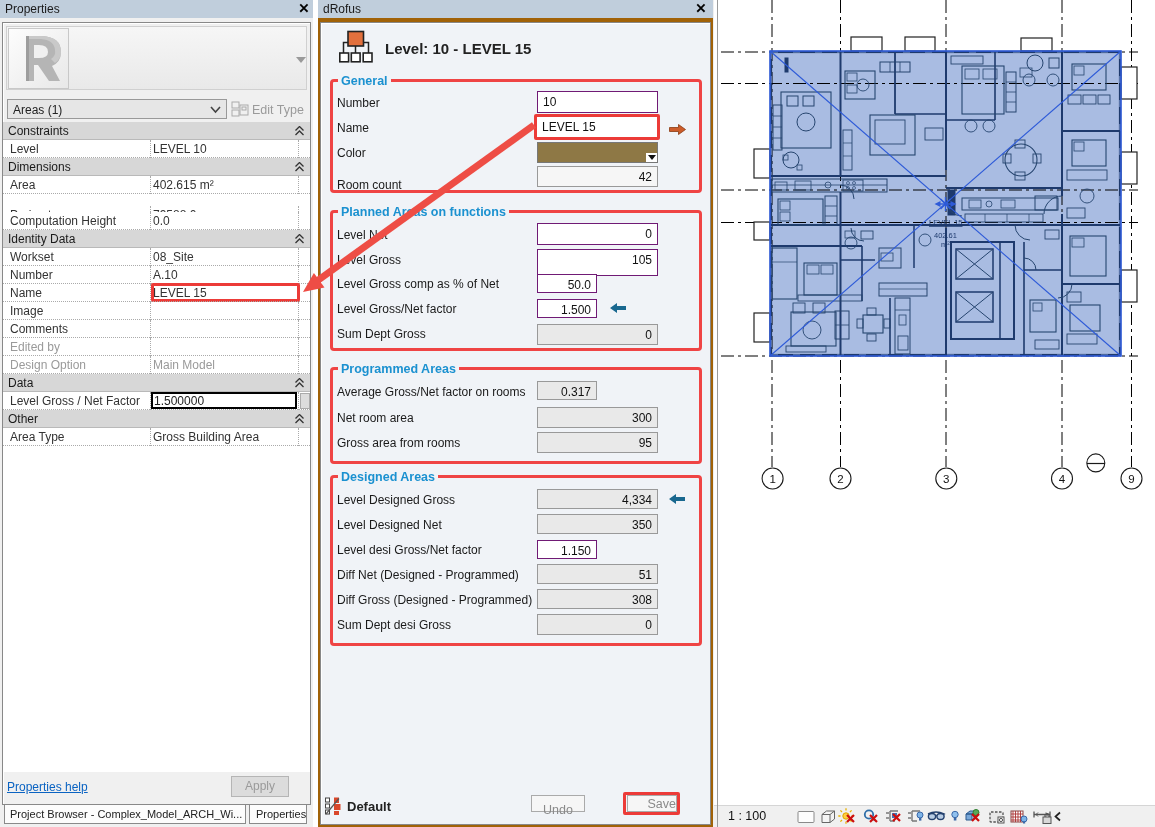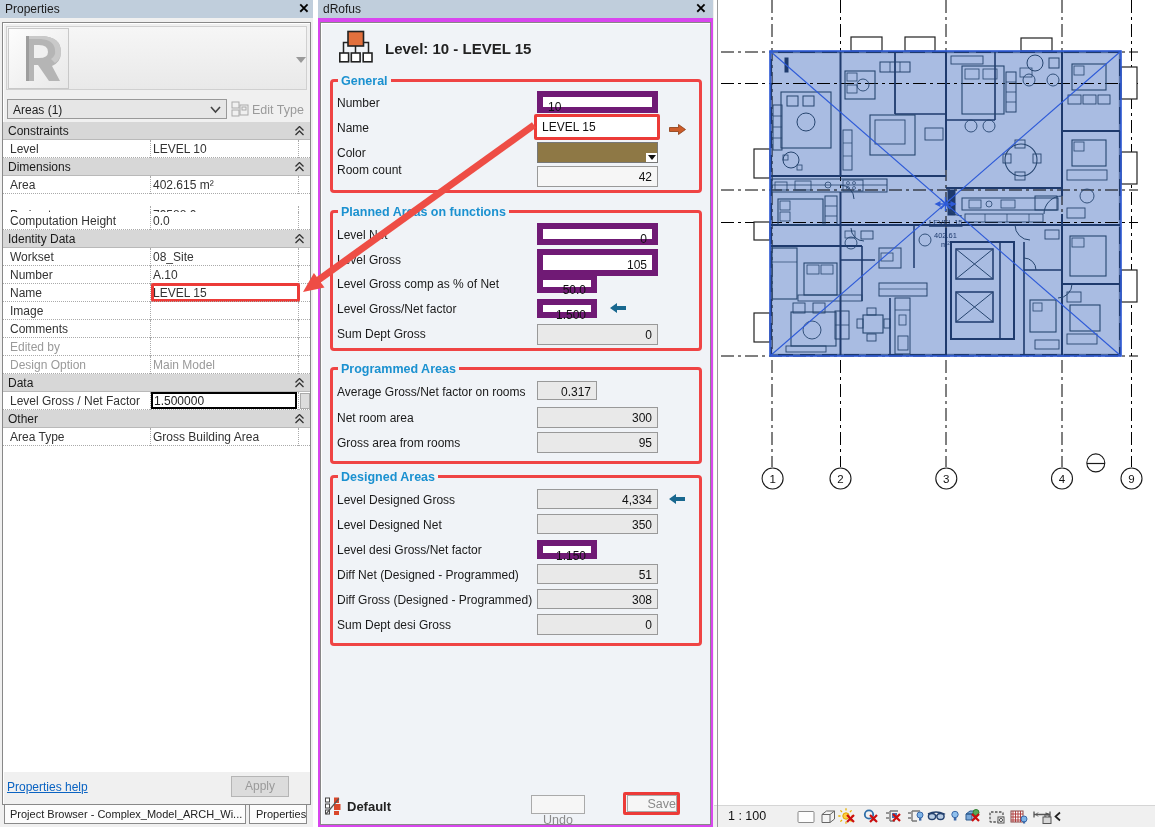--- a/index.html
+++ b/index.html
@@ -14,26 +14,26 @@
 .hdr { position:absolute; left:0; width:307px; height:18px; background:#d7d7d7; border-bottom:1px solid #b9b9b9; }
 .hdr span { position:absolute; left:5px; top:2px; color:#1a1a1a; }
 .chev { position:absolute; right:6px; top:4px; }
 .prow { position:absolute; left:0; width:307px; height:18px; background:#fff; }
 .prow .lb { position:absolute; left:7px; top:2px; color:#333; white-space:nowrap; }
 .prow .vl { position:absolute; left:150px; top:2px; color:#333; white-space:nowrap; }
 .prow .cell { position:absolute; left:147px; top:0; width:149px; height:18px; border-left:1px dotted #aaa; border-right:1px dotted #aaa; }
 .prow .bb { position:absolute; left:0; bottom:0; width:307px; border-bottom:1px dotted #aaa; }
 .gray { color:#9a9a9a !important; }
 
-#dro { position:absolute; left:318px; top:0; width:395px; height:827px; background:#d946ef; }
+#dro { position:absolute; left:318px; top:0; width:395px; height:827px; background:#a16207; }
 #dro .frame { position:absolute; left:2px; top:22px; width:391px; height:803px; border:1px solid #888; background:#f0f3f7; box-shadow: inset 1px 1px 0 #fff; }
 .gbox { position:absolute; border:3px solid #ef4444; border-radius:4px; }
 .gbox .glb { position:absolute; left:5px; top:-8px; background:#f0f3f7; padding:0 3px; color:#1b91d0; font-weight:bold; font-size:12.5px; }
 .flb { position:absolute; left:19px; color:#1a1a1a; font-size:12px; white-space:nowrap; }
-.inp { position:absolute; border:6px solid #701a75; background:#fff; font-size:12px; color:#111; padding:3px 5px 0 5px; }
+.inp { position:absolute; border:1px solid #701a75; background:#fff; font-size:12px; color:#111; padding:3px 5px 0 5px; }
 .inpg { background:#e9e9e9; border:1px solid #999; }
 .rt { text-align:right; }
 
 #cv { position:absolute; left:713px; top:0; width:442px; height:827px; background:#fff; border-left:1px solid #f0f0f0; }
 #cvsep { position:absolute; left:717px; top:0; width:1px; height:827px; background:#9a9a9a; z-index:5; }
 #viewbar { position:absolute; left:0px; bottom:0; width:442px; height:22px; background:#f0f0f0; border-top:1px solid #d5d5d5; }
 .redbox { position:absolute; border:3px solid #ec3b38; border-radius:2px; }
 </style></head>
 <body>
 
@@ -217,21 +217,21 @@
   <div class="redbox" style="left:216px;top:114px;width:126px;height:26px;"></div>
   <svg class="abs" style="left:351px;top:124px;" width="17" height="11" viewBox="0 0 17 11">
       <path d="M0.5 3.5 L9.5 3.5 L9.5 0.5 L16.5 5.5 L9.5 10.5 L9.5 7.5 L0.5 7.5 Z" fill="#cc5c2a" stroke="#8a3a12" stroke-width="0.8"></path>
     </svg>
   <span class="flb" style="top:146px;">Color</span>
   <div class="abs" style="left:219px;top:142px;width:121px;height:21px;background:#8e7845;border:1px solid #777;">
     <div class="abs" style="right:0;bottom:0;width:11px;height:9px;background:#fff;">
         <div class="abs" style="left:2px;top:2px;border-left:4px solid transparent;border-right:4px solid transparent;border-top:5px solid #111;"></div>
       </div>
   </div>
-  <span class="flb" style="top:163px;">Room count</span>
+  <span class="flb" style="top:178px;">Room count</span>
   <div class="inp inpg rt" style="left:219px;top:166px;width:121px;height:21px;background:#f6f6f6;">42</div>
 
   <div class="gbox" style="left:12px;top:210px;width:372px;height:141px;">
       <span class="glb">Planned Areas on functions</span>
     </div>
   <span class="flb" style="top:228px;">Level Net</span>
   <div class="inp rt" style="left:219px;top:223px;width:121px;height:22px;">0</div>
   <span class="flb" style="top:253px;">Level Gross</span>
   <div class="inp rt" style="left:219px;top:249px;width:121px;height:27px;">105</div>
   <span class="flb" style="top:277px;">Level Gross comp as % of Net</span>
@@ -276,21 +276,21 @@
   <svg class="abs" style="left:7px;top:797px;" width="18" height="18" viewBox="0 0 18 18">
     <rect x="0.5" y="1" width="4" height="4" fill="#fff" stroke="#444"></rect>
     <rect x="0.5" y="7" width="4" height="4" fill="#fff" stroke="#444"></rect>
     <rect x="0.5" y="13" width="4" height="4" fill="#fff" stroke="#444"></rect>
     <rect x="9" y="0.5" width="5" height="5.5" fill="#d9472b"></rect>
     <rect x="9" y="7" width="6.5" height="6" fill="#d9472b"></rect>
     <rect x="9" y="14" width="5" height="4" fill="#d9472b"></rect>
     <path d="M1 17 L14 1.5" stroke="#555" stroke-width="1.2"></path>
   </svg>
   <span class="abs" style="left:29px;top:799px;font-weight:bold;font-size:13px;">Default</span>
-  <div class="abs" style="left:213px;top:795px;width:54px;height:17px;background:#f6f6f6;border:1px solid #aaa;color:#8a8a8a;text-align:center;font-size:12.5px;padding-top:17px;">Undo</div>
+  <div class="abs" style="left:213px;top:795px;width:54px;height:17px;background:#f6f6f6;border:1px solid #aaa;color:#8a8a8a;text-align:center;font-size:12.5px;padding-top:7px;">Undo</div>
   <div class="abs" style="left:309px;top:795px;width:50px;height:17px;background:#f6f6f6;border:1px solid #aaa;color:#8a8a8a;text-align:right;font-size:12.5px;padding-top:1px;">Save</div>
   <div class="redbox" style="left:305px;top:792px;width:57px;height:23px;"></div>
 </div>
 
 <div id="cv">
   <svg id="plan" width="442" height="805" viewBox="0 0 442 805" style="position:absolute;left:1px;top:0;">
       <rect x="55" y="51" width="351" height="305" stroke="none" stroke-width="1" fill="#a9bce2"></rect>
       <line x1="57" y1="0" x2="57" y2="467" stroke="#000" stroke-width="1" stroke-dasharray="13 4 3 4"></line>
       <line x1="125.5" y1="0" x2="125.5" y2="467" stroke="#000" stroke-width="1" stroke-dasharray="13 4 3 4"></line>
       <line x1="231" y1="0" x2="231" y2="467" stroke="#000" stroke-width="1" stroke-dasharray="13 4 3 4"></line>

